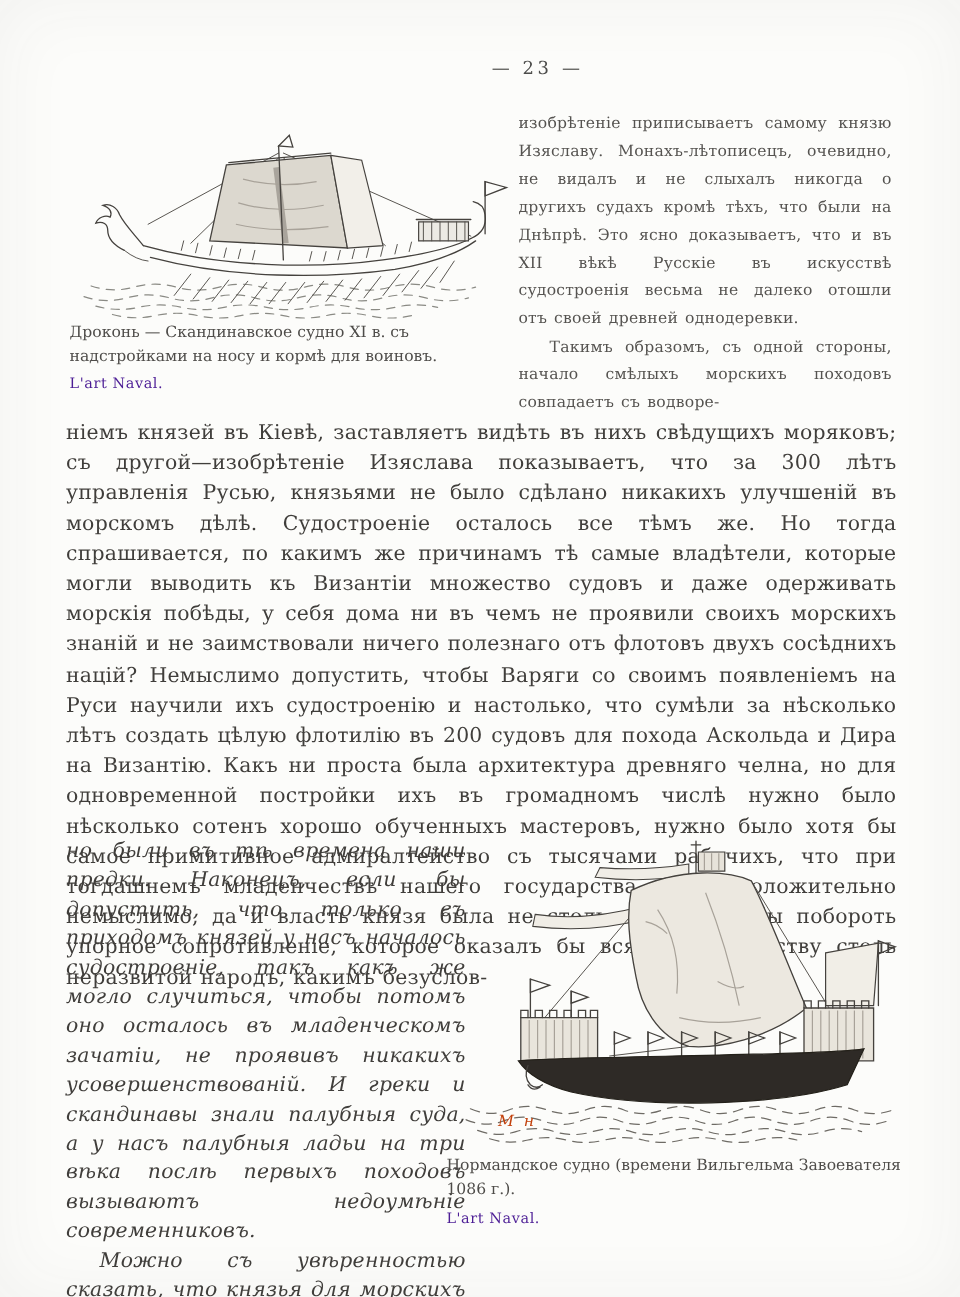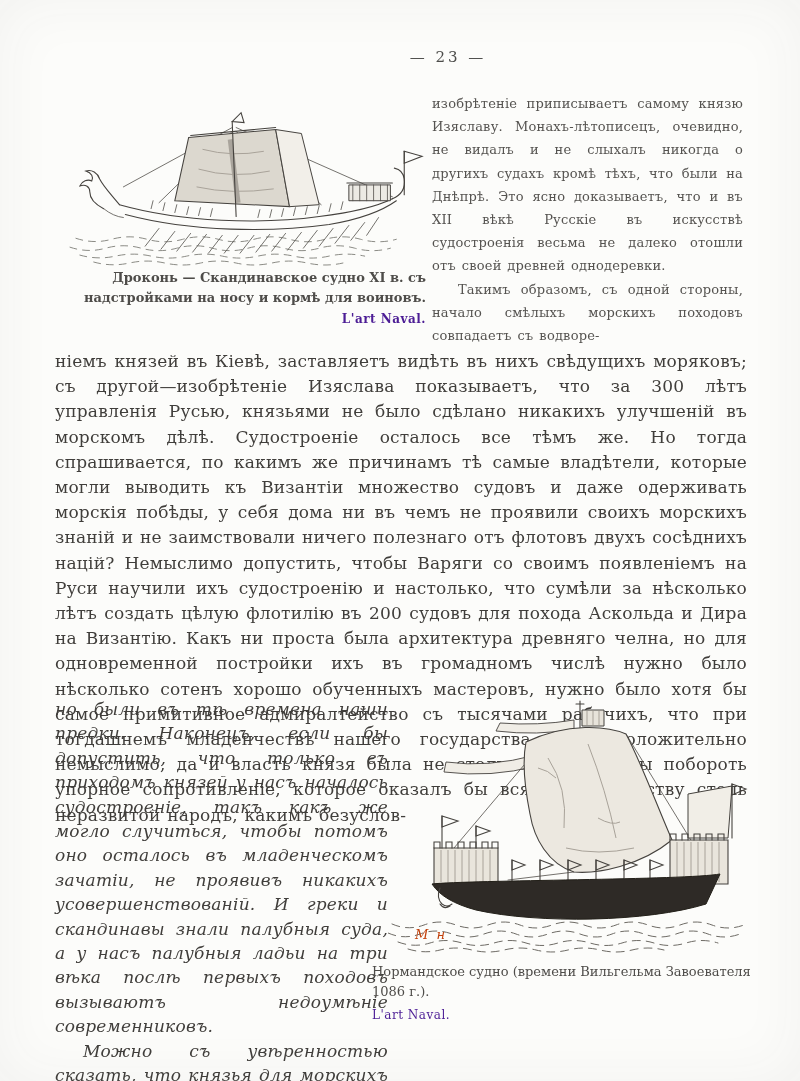--- a/index.html
+++ b/index.html
@@ -35,21 +35,21 @@
     position:absolute;left:55px;top:697px;width:333px;
     font-size:17px;line-height:24.4px;color:#403e3b;
     letter-spacing:0.2px;word-spacing:1.5px;
   }
   .col-left p{margin:0;font-style:italic;}
   .col-left p.indent{text-indent:28px;}
   .figure1{position:absolute;left:62px;top:88px;width:372px;height:178px;}
   .figure2{position:absolute;left:388px;top:698px;width:360px;height:258px;}
   .caption1{
     position:absolute;left:58px;top:268px;width:368px;
-    text-align:right;font-size:13px;line-height:19.5px;color:#4e4c49;font-weight:bold;
+    text-align:left;font-size:13px;line-height:19.5px;color:#4e4c49;
   }
   .caption2{
     position:absolute;left:372px;top:962px;width:380px;
     text-align:left;font-size:13px;line-height:20px;color:#4e4c49;
   }
   .credit{font-size:12px;margin-top:3px;color:#4c1d95;letter-spacing:0.5px;}
   .monogram{
     position:absolute;left:27px;bottom:14px;
     font-size:13px;font-style:italic;color:#c2410c;letter-spacing:2px;
   }

